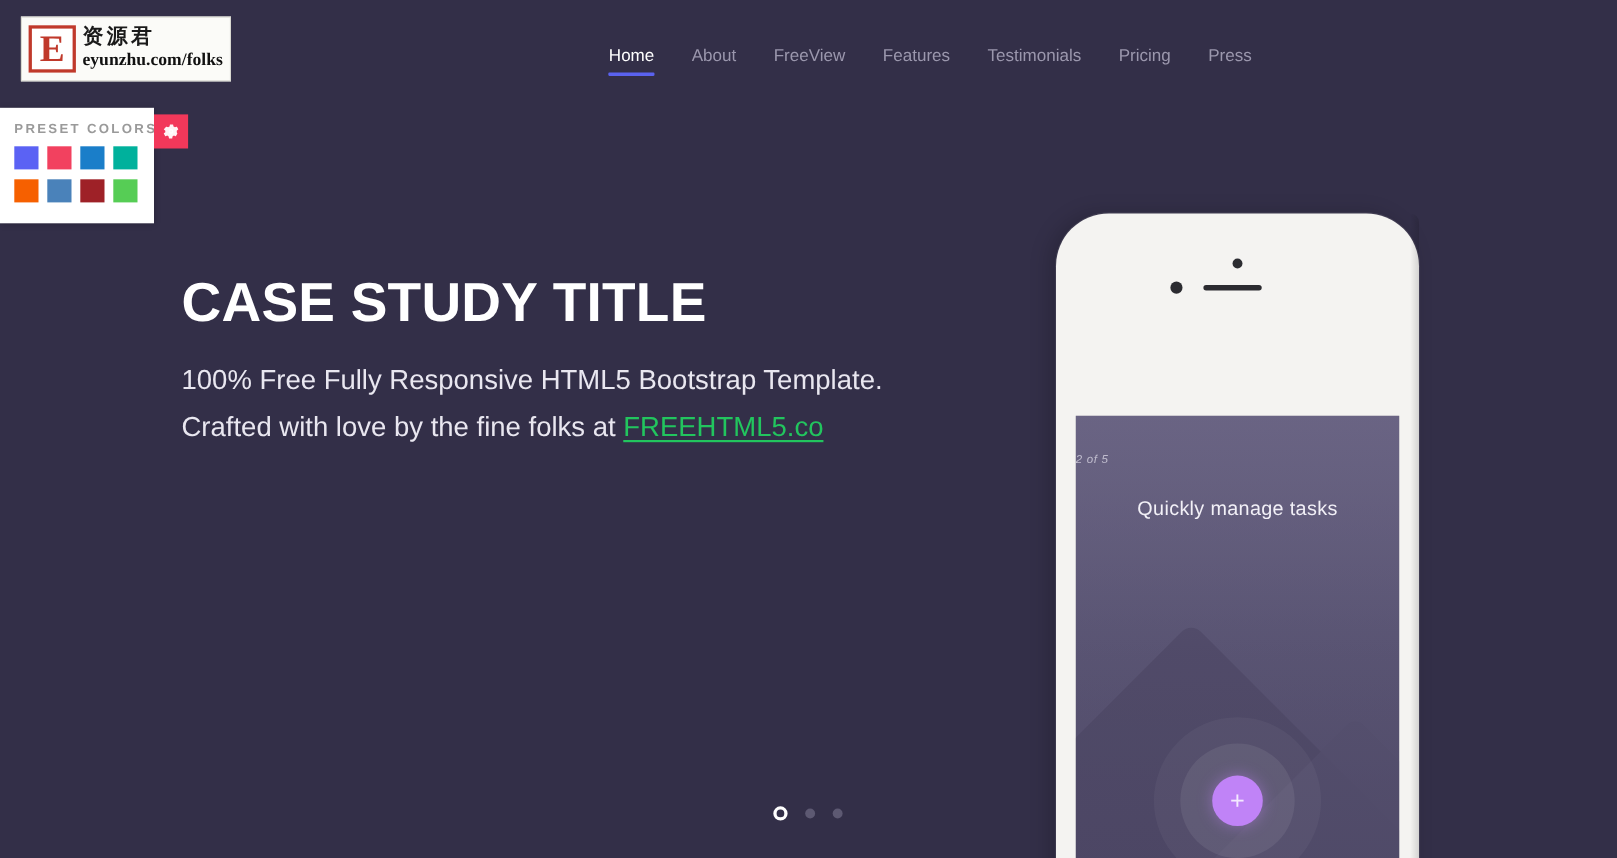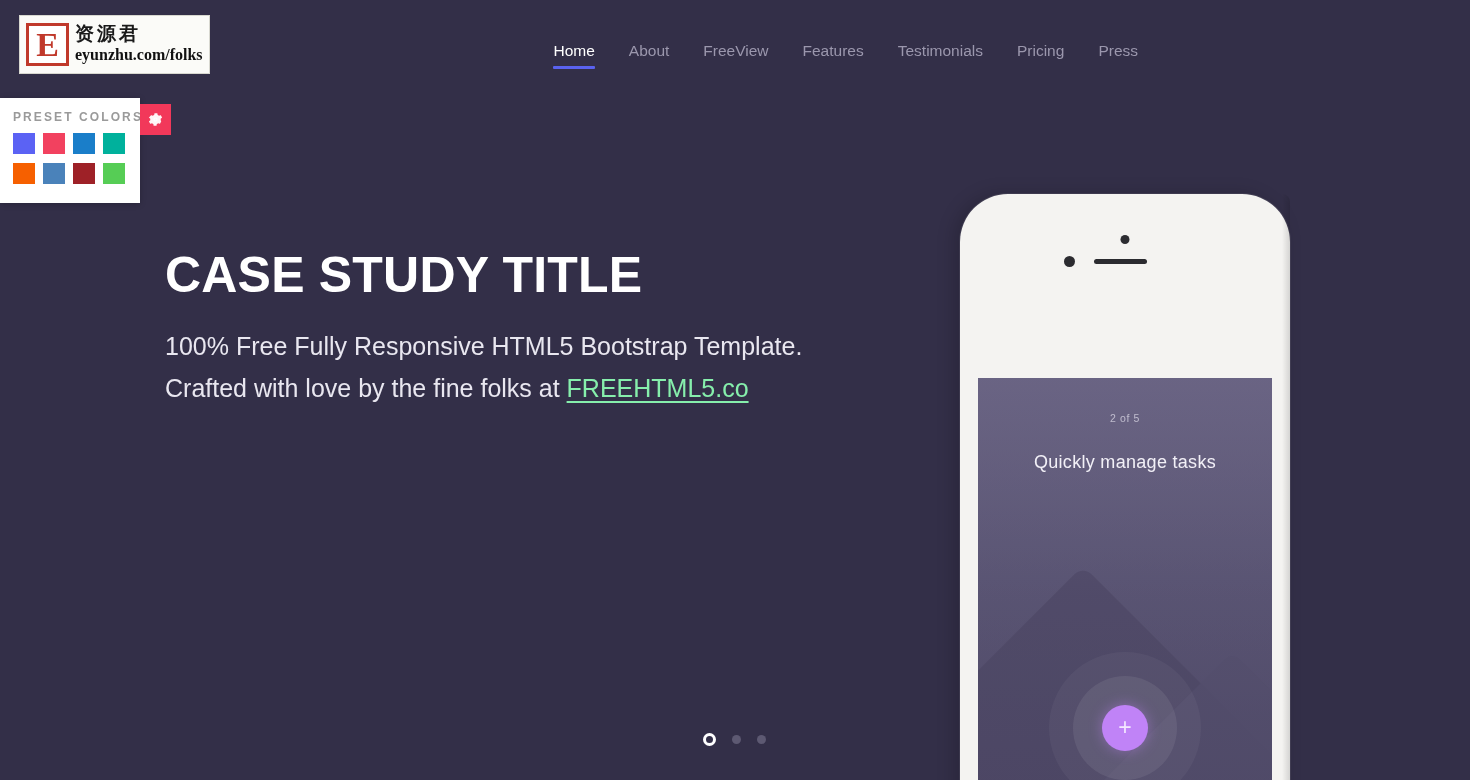--- a/index.html
+++ b/index.html
@@ -202,21 +202,21 @@
 
   .hero-sub {
     margin-top: 21px;
     font-size: 25px;
     line-height: 42px;
     color: #e9e7f0;
     font-weight: 400;
     max-width: 640px;
   }
   .hero-link {
-    color: #86efac;
+    color: #22c55e;
     text-decoration: underline;
     text-underline-offset: 4px;
     cursor: pointer;
   }
 
   .cta-button {
     display: inline-block;
     margin-top: 32px;
     background: #5b63f0;
     color: #ececfd;
@@ -344,24 +344,24 @@
   .mountain-haze {
     position: absolute;
     inset: 0;
     background: linear-gradient(180deg, rgba(110,104,136,0.55) 0%, rgba(93,87,118,0.25) 42%, rgba(74,68,98,0.55) 100%);
   }
 
   .screen-step {
     position: absolute;
     top: 34px;
     width: 100%;
-    text-align: center;
     font-size: 10.5px;
     color: #cfccdb;
     letter-spacing: 0.6px;
+    font-style: italic;
     opacity: 0.85;
   }
   .screen-headline {
     position: absolute;
     top: 74px;
     width: 100%;
     text-align: center;
     font-size: 18px;
     color: #f2f0f7;
     letter-spacing: 0.3px;

